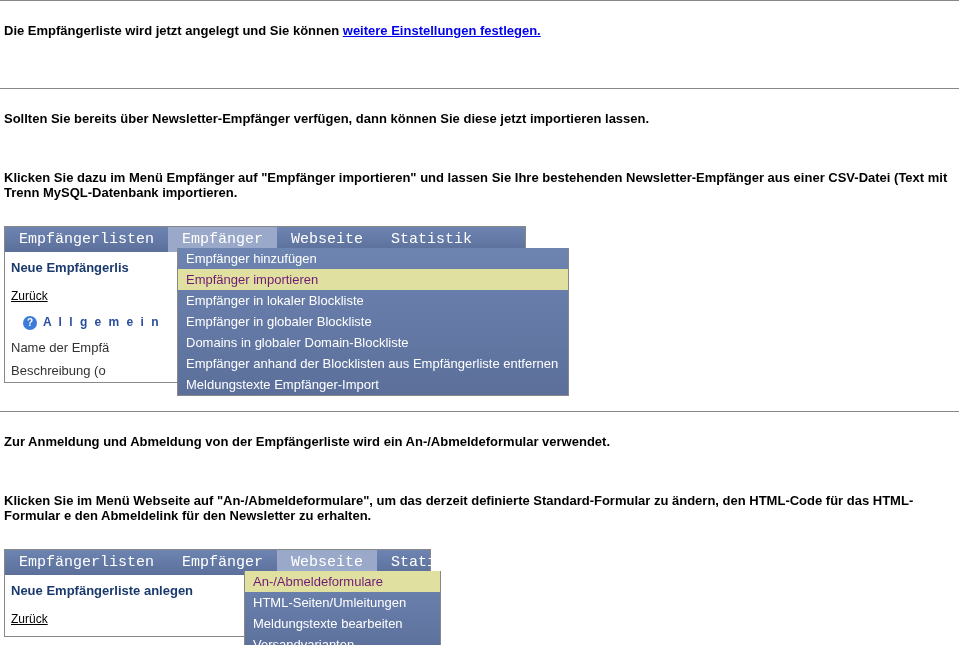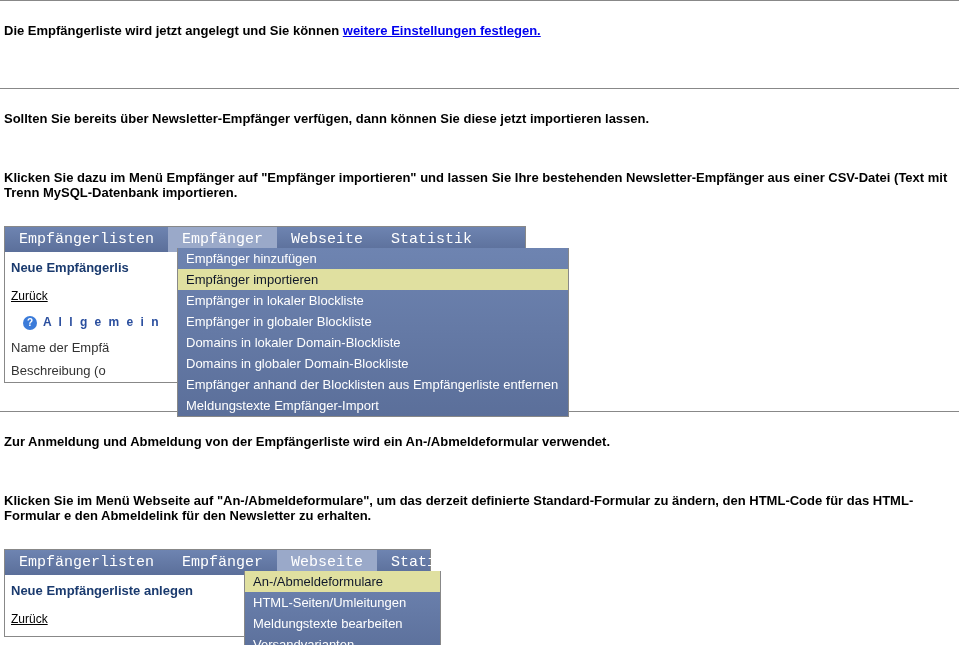--- a/index.html
+++ b/index.html
@@ -45,21 +45,21 @@
     background:linear-gradient(#6e84b1,#5b6f9a);
     color:#fff;
     font-size:13px;
     width:390px;
   }
   .dropdown .item {
     padding:3px 8px;
   }
   .dropdown .item.highlight {
     background:#e0e0a0;
-    color:#0f172a;
+    color:#701a75;
   }
 
   .ui-body {
     background:#fff;
   }
   .heading-new {
     font-weight:bold;
     padding:8px 6px 10px 6px;
     color:#1a3a6e;
     font-size:13px;
@@ -158,21 +158,20 @@
       </div>
       <div class="field-row">Name der Empfä</div>
       <div class="field-row">Beschreibung (o</div>
     </div>
   </div>
   <div class="dropdown dd1" id="dd1">
       <div class="item">Empfänger hinzufügen</div>
       <div class="item highlight">Empfänger importieren</div>
       <div class="item">Empfänger in lokaler Blockliste</div>
       <div class="item">Empfänger in globaler Blockliste</div>
-      <div class="item">Domains in lokaler Domain-Blockliste</div>
       <div class="item">Domains in globaler Domain-Blockliste</div>
       <div class="item">Empfänger anhand der Blocklisten aus Empfängerliste entfernen</div>
       <div class="item">Meldungstexte Empfänger-Import</div>
     </div>
 </div>
 
 <div class="gap"></div>
 <hr class="sep">
 <div class="para">Zur Anmeldung und Abmeldung von der Empfängerliste wird ein An-/Abmeldeformular verwendet.</div>
 <div class="para">Klicken Sie im Menü Webseite auf "An-/Abmeldeformulare", um das derzeit definierte Standard-Formular zu ändern, den HTML-Code für das HTML-Formular e den Abmeldelink für den Newsletter zu erhalten.</div>

